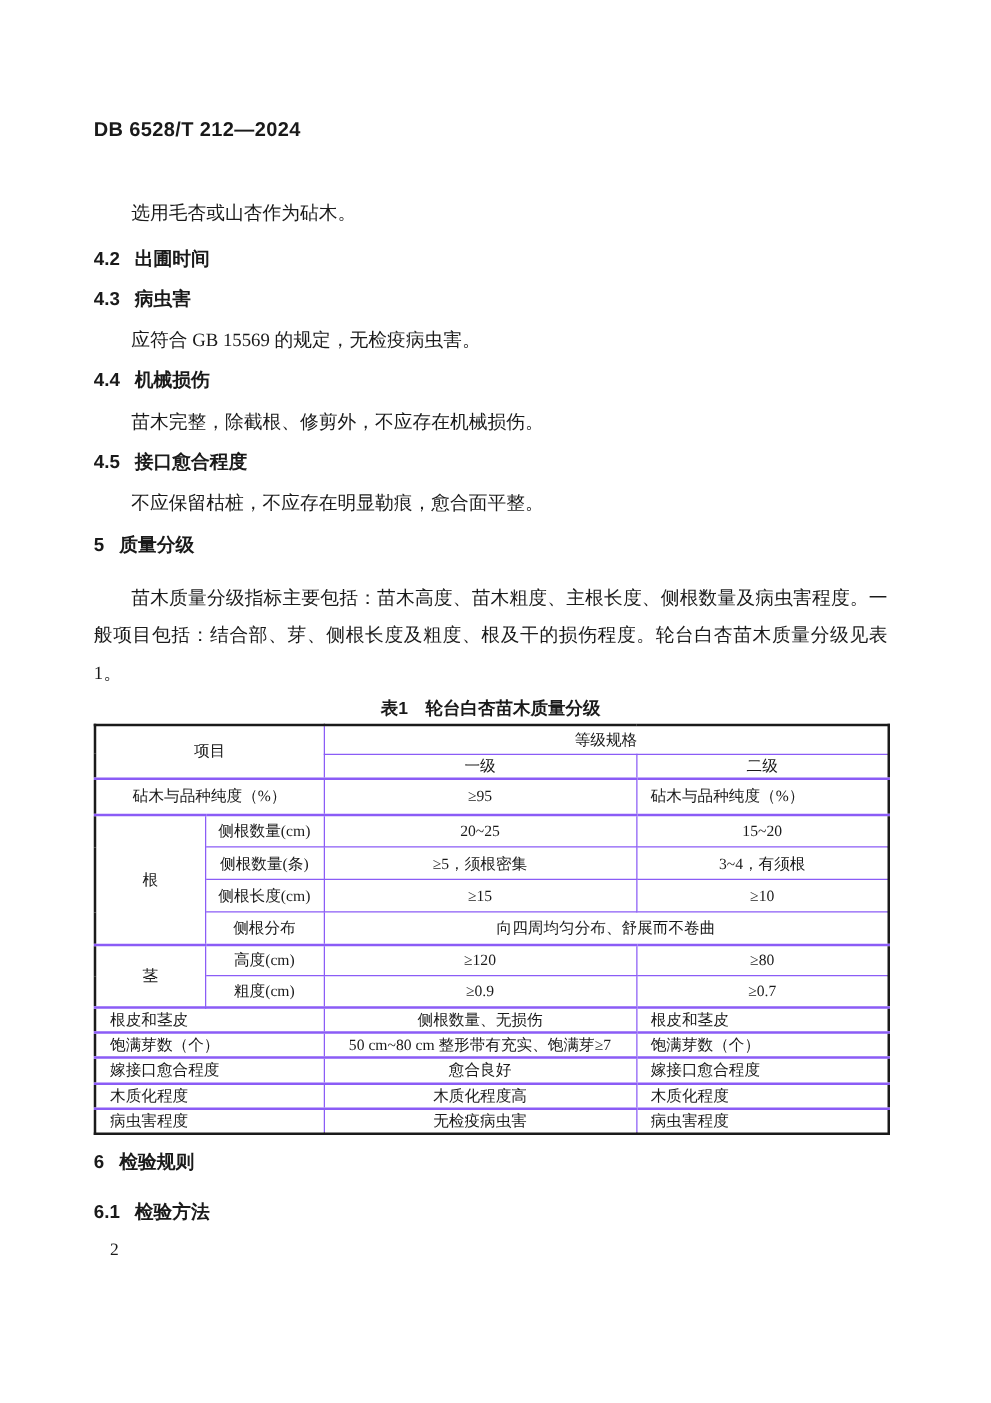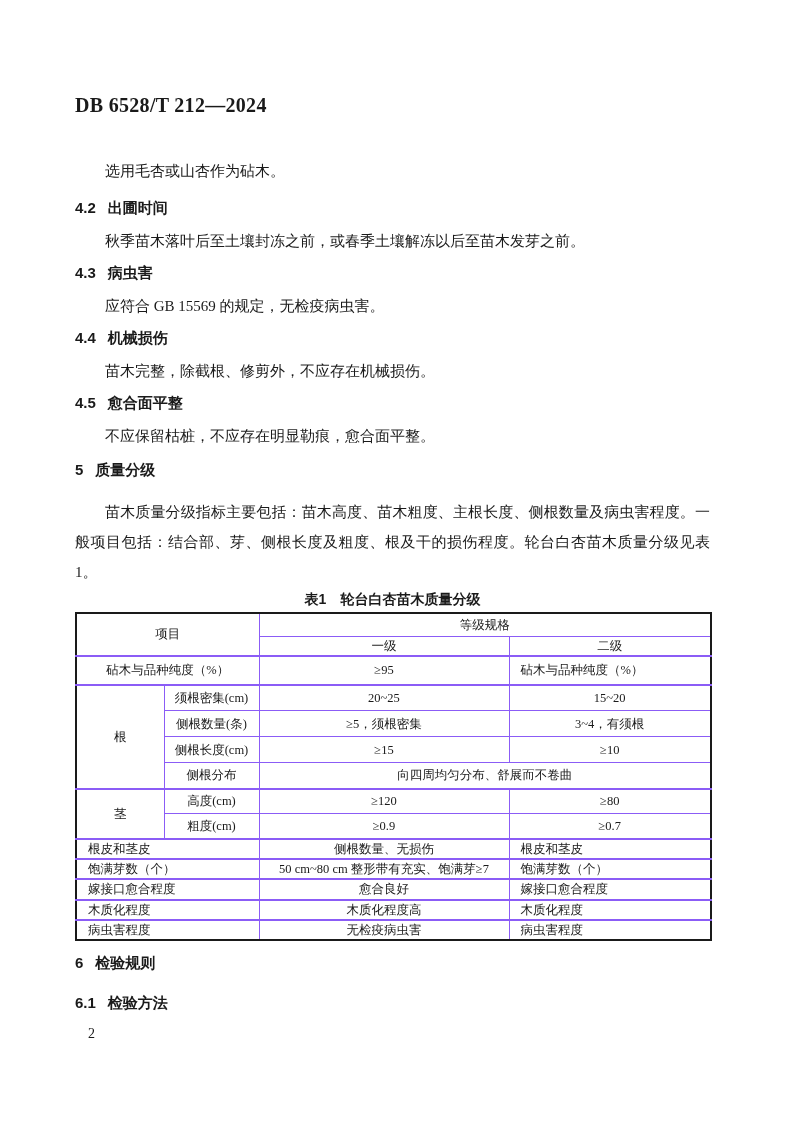--- a/index.html
+++ b/index.html
@@ -8,23 +8,23 @@
     width: 793px;
     height: 1122px;
     background: #ffffff;
     color: #1a1a1a;
     font-family: "Liberation Serif", "DejaVu Serif", serif;
     overflow: hidden;
     box-sizing: border-box;
   }
   .doc-header {
     margin: 95px 83px 0 75px;
-    font-family: Liberation Serif, serif;
+    font-family: Liberation Sans, sans-serif;
     font-weight: 700;
-    font-size: 20px;
+    font-size: 16px;
     line-height: 20px;
     letter-spacing: 0.3px;
   }
   .para {
     margin: 13px 83px 0 75px;
     font-size: 15px;
     line-height: 20px;
     text-indent: 2em;
     text-align: justify;
   }
@@ -87,34 +87,33 @@
 
 <div class="page">
 
   <div class="doc-header">DB 6528/T 212—2024</div>
 
   <p class="para intro">选用毛杏或山杏作为砧木。</p>
 
   <div class="heading mt17">
     <span class="hnum">4.2</span><span>出圃时间</span>
   </div>
-  <p class="para">秋季苗木落叶后至土壤封冻之前，或春季土壤解冻以后至苗木发芽之前。</p>
 
   <div class="heading">
     <span class="hnum">4.3</span><span>病虫害</span>
   </div>
   <p class="para">应符合 GB 15569 的规定，无检疫病虫害。</p>
 
   <div class="heading">
     <span class="hnum">4.4</span><span>机械损伤</span>
   </div>
   <p class="para">苗木完整，除截根、修剪外，不应存在机械损伤。</p>
 
   <div class="heading">
-    <span class="hnum">4.5</span><span>愈合面平整</span>
+    <span class="hnum">4.5</span><span>接口愈合程度</span>
   </div>
   <p class="para">不应保留枯桩，不应存在明显勒痕，愈合面平整。</p>
 
   <div class="heading mt14">
     <span class="hnum">5</span><span>质量分级</span>
   </div>
   <p class="para multiline">苗木质量分级指标主要包括：苗木高度、苗木粗度、主根长度、侧根数量及病虫害程度。一般项目包括：结合部、芽、侧根长度及粗度、根及干的损伤程度。轮台白杏苗木质量分级见表 1。</p>
 
   <div class="table-caption">
     <span class="cap-num">表1</span><span>轮台白杏苗木质量分级</span>
@@ -138,21 +137,21 @@
       </tr>
 
       <tr class="r-purity thick">
         <td colspan="2">砧木与品种纯度（%）</td>
         <td>≥95</td>
         <td class="left">砧木与品种纯度（%）</td>
       </tr>
 
       <tr class="r-sub thick">
         <td rowspan="4">根</td>
-        <td>须根密集(cm)</td>
+        <td>侧根数量(cm)</td>
         <td>20~25</td>
         <td>15~20</td>
       </tr>
       <tr class="r-sub">
         <td>侧根数量(条)</td>
         <td>≥5，须根密集</td>
         <td>3~4，有须根</td>
       </tr>
       <tr class="r-sub">
         <td>侧根长度(cm)</td>

